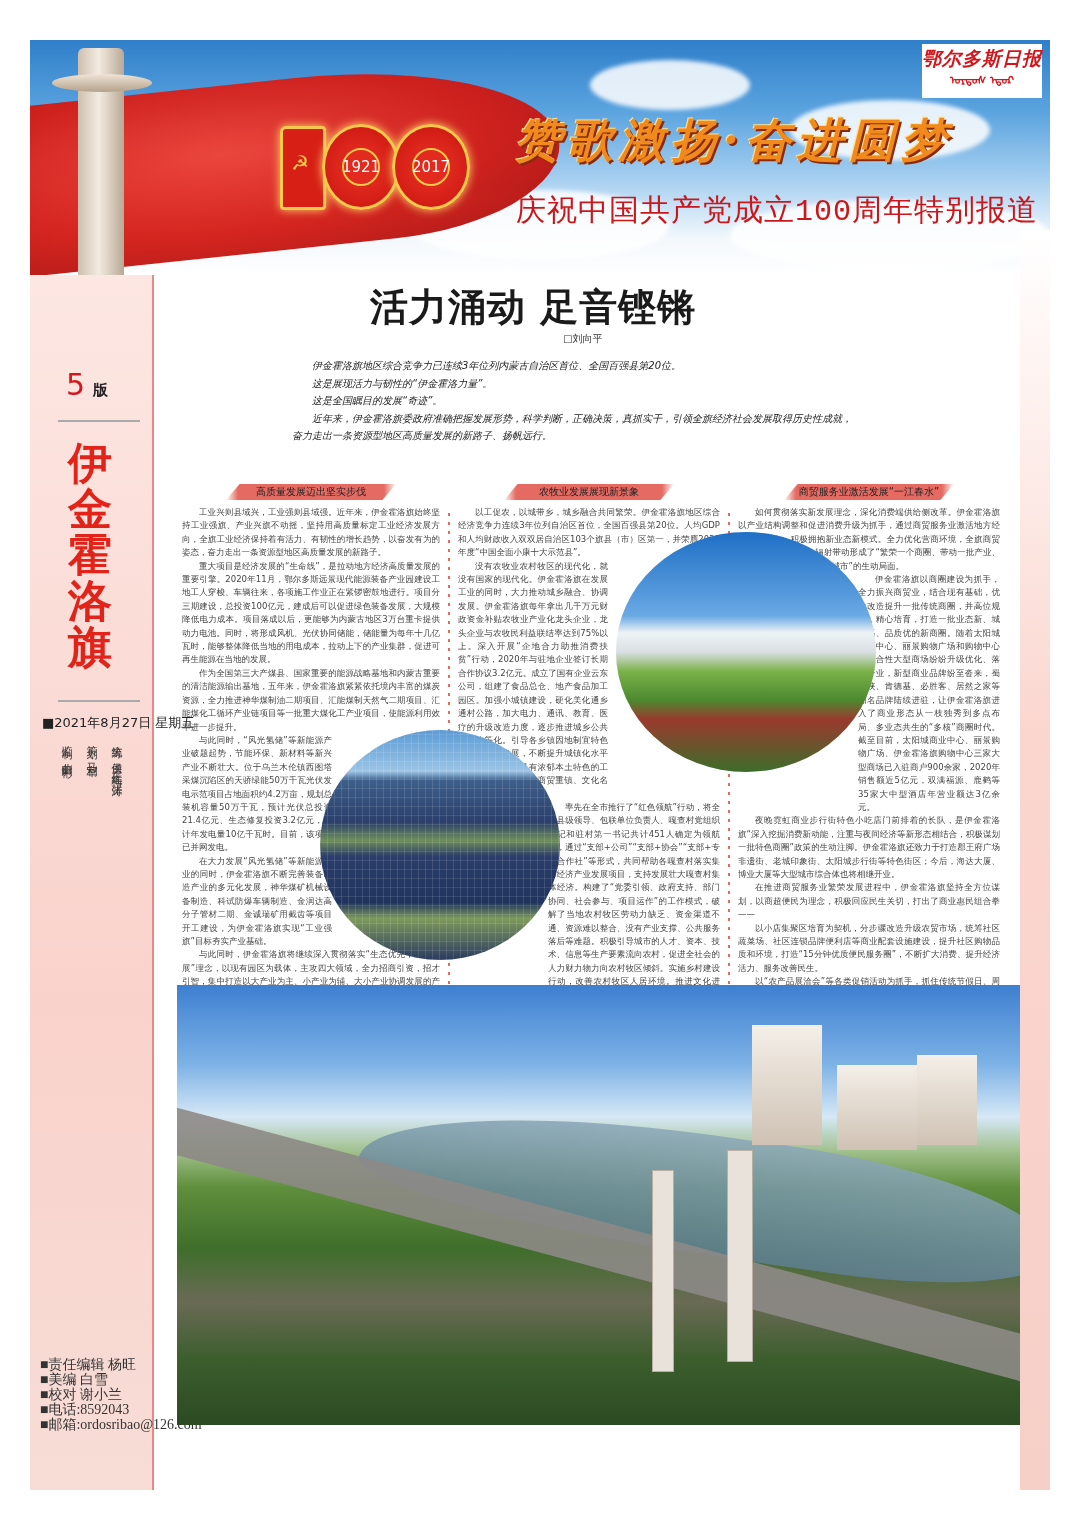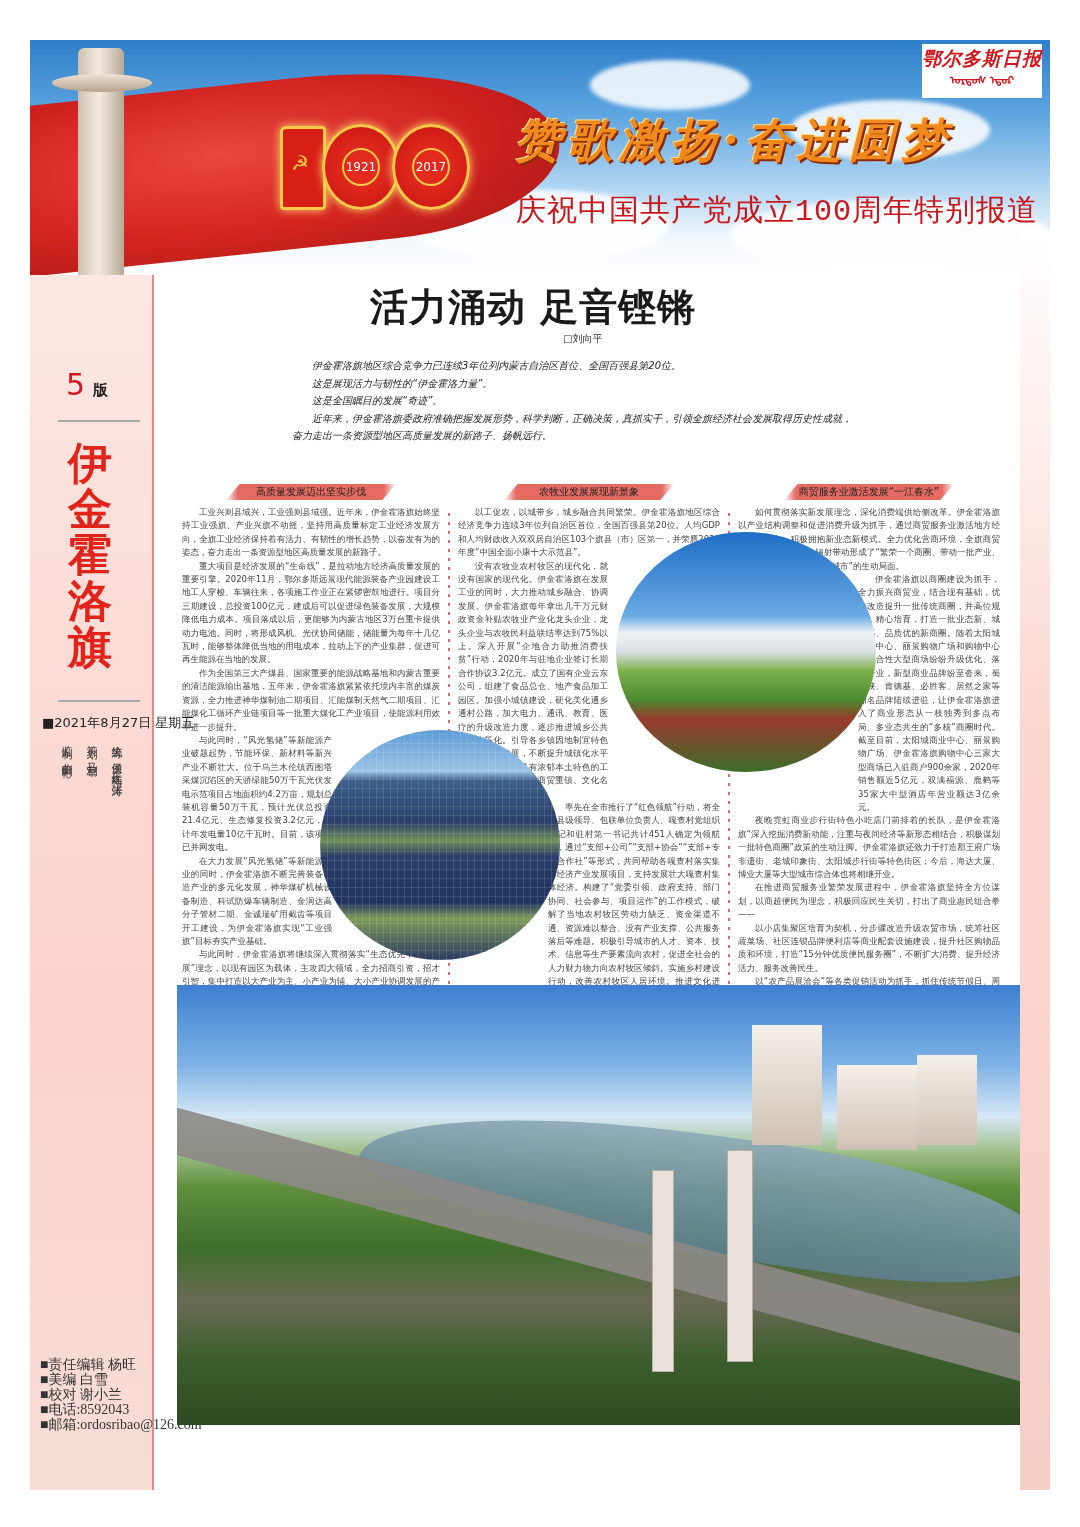--- a/index.html
+++ b/index.html
@@ -11,21 +11,21 @@
   .cloud{position:absolute;background:#fff;border-radius:50%;opacity:.85;filter:blur(2px);}
   .flag{position:absolute;left:-30px;top:40px;width:560px;height:170px;
     background:radial-gradient(ellipse at 40% 40%,#f04035 0%,#d41a14 55%,#a50d0b 100%);
     border-radius:0 60% 40% 0/0 70% 60% 0;transform:rotate(-6deg);opacity:.95;}
   .pillar{position:absolute;left:48px;top:8px;width:46px;height:300px;
     background:linear-gradient(90deg,#cdbfae 0%,#f3ebe1 45%,#b9a996 100%);border-radius:6px 6px 0 0;}
   .pillar-cap{position:absolute;left:22px;top:34px;width:100px;height:18px;background:linear-gradient(180deg,#efe4d7,#b6a28c);border-radius:50%;}
   .logo100{position:absolute;left:250px;top:80px;width:160px;height:90px;}
   .logo100 .one{position:absolute;left:0;top:6px;width:40px;height:78px;background:#d71f16;border:3px solid #f6c94a;border-radius:6px 4px 4px 4px;box-shadow:0 0 10px #ffd56b;}
   .logo100 .zero{position:absolute;top:4px;width:72px;height:80px;border-radius:50%;background:radial-gradient(circle,#e22a1e 30%,#c71410 100%);border:3px solid #f6c94a;box-shadow:0 0 10px #ffd56b;display:flex;align-items:center;justify-content:center;}
-  .logo100 .zero span{display:flex;align-items:center;justify-content:center;width:34px;height:34px;border:2px solid #f6c94a;border-radius:50%;color:#fff;font-size:12px;text-align:right;}
+  .logo100 .zero span{display:flex;align-items:center;justify-content:center;width:34px;height:34px;border:2px solid #f6c94a;border-radius:50%;color:#fff;font-size:15px;text-align:right;}
   .sickle{position:absolute;left:8px;top:22px;color:#f6c94a;font-size:20px;}
   .paper-name{position:absolute;right:8px;top:4px;width:120px;height:54px;background:#fff;text-align:center;}
   .paper-name .cn{font-family:"DejaVu Serif",serif;color:#d4161c;font-size:19px;font-weight:bold;letter-spacing:1px;line-height:28px;font-style:italic;}
   .paper-name .mn{color:#d4161c;font-size:11px;font-weight:bold;letter-spacing:6px;line-height:18px;}
   .slogan{position:absolute;left:485px;top:70px;font-family:"DejaVu Serif",serif;font-size:46px;font-weight:bold;font-style:italic;letter-spacing:6px;
     color:#f08a1c;text-shadow:2px 2px 0 #8a2a08,-1px -1px 0 #ffe08a;}
   .subtitle{position:absolute;left:486px;top:150px;font-size:30px;color:#c8181c;font-weight:normal;letter-spacing:1px;font-family:Liberation Mono, monospace;}
   
   .side{position:absolute;left:0;top:235px;width:122px;height:1215px;background:linear-gradient(180deg,#fde7e3 0%,#f9d2cb 60%,#f7ddd6 100%);border-right:2px solid #e88a84;}
   .side-rightband{position:absolute;left:990px;top:190px;width:30px;height:1260px;background:linear-gradient(180deg,#fff 0%,#fbd6cf 40%,#f6cfc7 100%);}

